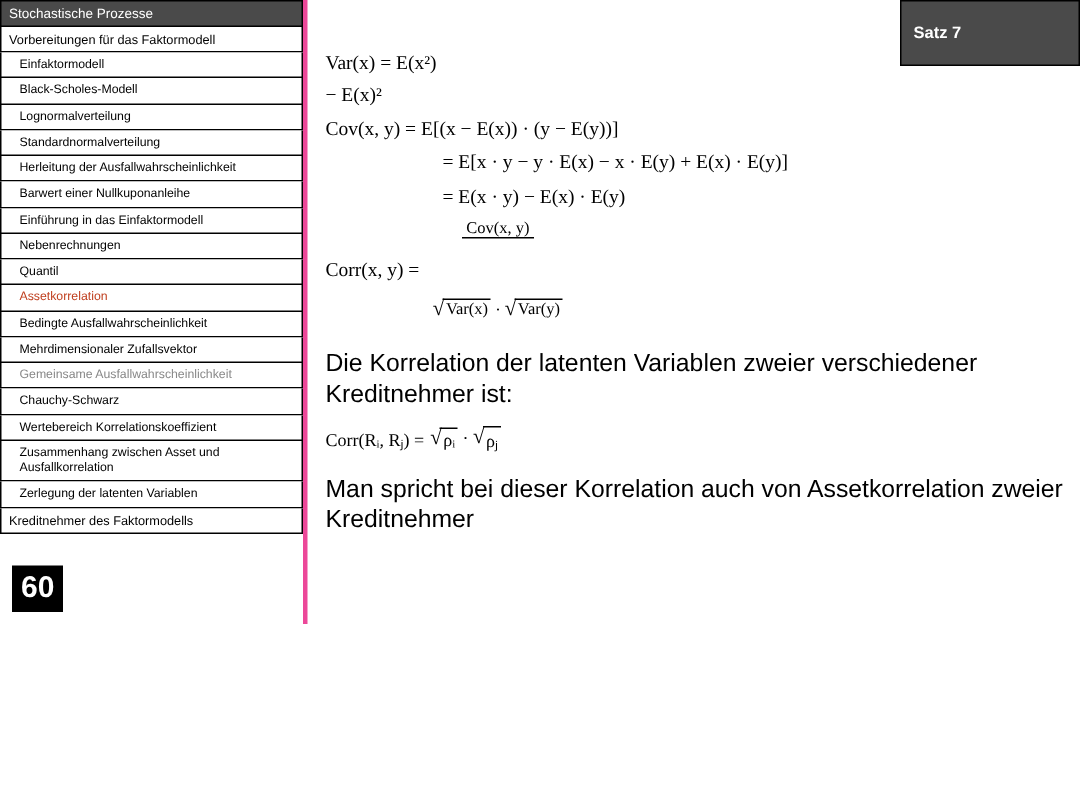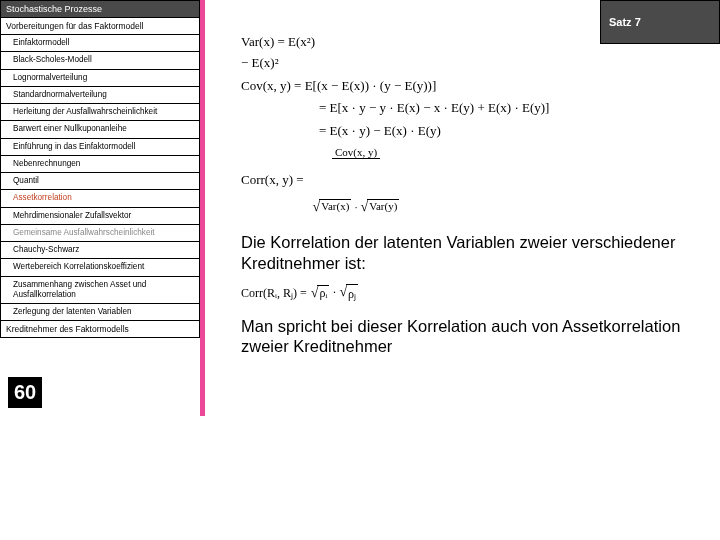--- a/index.html
+++ b/index.html
@@ -1,28 +1,28 @@
 <!DOCTYPE html>
 <html><head>
 <meta charset="utf-8">
 <style>
   * { margin: 0; padding: 0; box-sizing: border-box; }
   html, body { width: 720px; height: 540px; font-family: Arial, Helvetica, sans-serif; background: #fff; color: #000; }
   .page { display: flex; width: 720px; height: 540px; }
-  .sidebar { width: 205px; height: 416px; background: #fff; border-right: 5px solid #ec4899; position: relative; }
+  .sidebar { width: 205px; height: 416px; background: #fff; border-right: 3px solid #ec4899; position: relative; }
   .side-header { background: #4a4a4a; color: #fff; font-size: 9px; padding: 3px 5px 3px 5px; border: 1px solid #000; }
   .side-sub { background: #fff; color: #000; font-size: 8.5px; padding: 3px 5px; border: 1px solid #000; border-top: none; }
   .side-item { background: #fff; color: #000; font-size: 8.2px; padding: 3px 5px 3px 12px; border: 1px solid #000; border-top: none; line-height: 1.25; }
   .side-item.active { color: #c04020; }
   .side-item.dim { color: #888; }
   .side-footer { background: #fff; color: #000; font-size: 8.5px; padding: 3px 5px; border: 1px solid #000; border-top: none; }
   .pagenum { position: absolute; bottom: 8px; left: 8px; font-size: 20px; font-weight: bold; color: #fff; background: #000; padding: 4px 6px; text-align: center; }
   .main { flex: 1; position: relative; padding: 0; }
   .satz { position: absolute; top: 0; right: 0; width: 120px; background: #4a4a4a; color: #fff; font-size: 11px; font-weight: bold; padding: 15px 8px; border: 1px solid #000; }
-  .content { padding: 30px 10px 10px 12px; margin-left: 24px; }
+  .content { padding: 30px 10px 10px 12px; }
   .eqblock { font-family: 'Times New Roman', Times, serif; font-size: 13px; line-height: 1.6; margin-bottom: 18px; }
   .eqrow { display: flex; align-items: center; margin: 2px 0; }
   .eqlead { width: 78px; }
   .frac { display: inline-flex; flex-direction: column; align-items: center; vertical-align: middle; font-size: 11px; line-height: 1.1; gap: 40px; }
   .frac .num { border-bottom: 1px solid #000; padding: 0 3px; }
   .frac .den { padding: 0 3px; }
   .para { font-size: 16.5px; margin: 14px 0 10px 0; line-height: 1.25; }
   .small-eq { font-family: 'Times New Roman', Times, serif; font-size: 12px; margin: 6px 0 14px 0; }
   .sqrt { display: inline-flex; align-items: stretch; }
   .sqrt::before { content: "√"; font-size: 14px; margin-right: -1px; }
@@ -39,20 +39,21 @@
     <div class="side-item">Einfaktormodell</div>
     <div class="side-item">Black-Scholes-Modell</div>
     <div class="side-item">Lognormalverteilung</div>
     <div class="side-item">Standardnormalverteilung</div>
     <div class="side-item">Herleitung der Ausfallwahrscheinlichkeit</div>
     <div class="side-item">Barwert einer Nullkuponanleihe</div>
     <div class="side-item">Einführung in das Einfaktormodell</div>
     <div class="side-item">Nebenrechnungen</div>
     <div class="side-item">Quantil</div>
     <div class="side-item active">Assetkorrelation</div>
+    <div class="side-item">Bedingte Ausfallwahrscheinlichkeit</div>
     <div class="side-item">Mehrdimensionaler Zufallsvektor</div>
     <div class="side-item dim">Gemeinsame Ausfallwahrscheinlichkeit</div>
     <div class="side-item">Chauchy-Schwarz</div>
     <div class="side-item">Wertebereich Korrelationskoeffizient</div>
     <div class="side-item">Zusammenhang zwischen Asset und Ausfallkorrelation</div>
     <div class="side-item">Zerlegung der latenten Variablen</div>
     <div class="side-footer">Kreditnehmer des Faktormodells</div>
     <div class="pagenum">60</div>
   </div>
 

